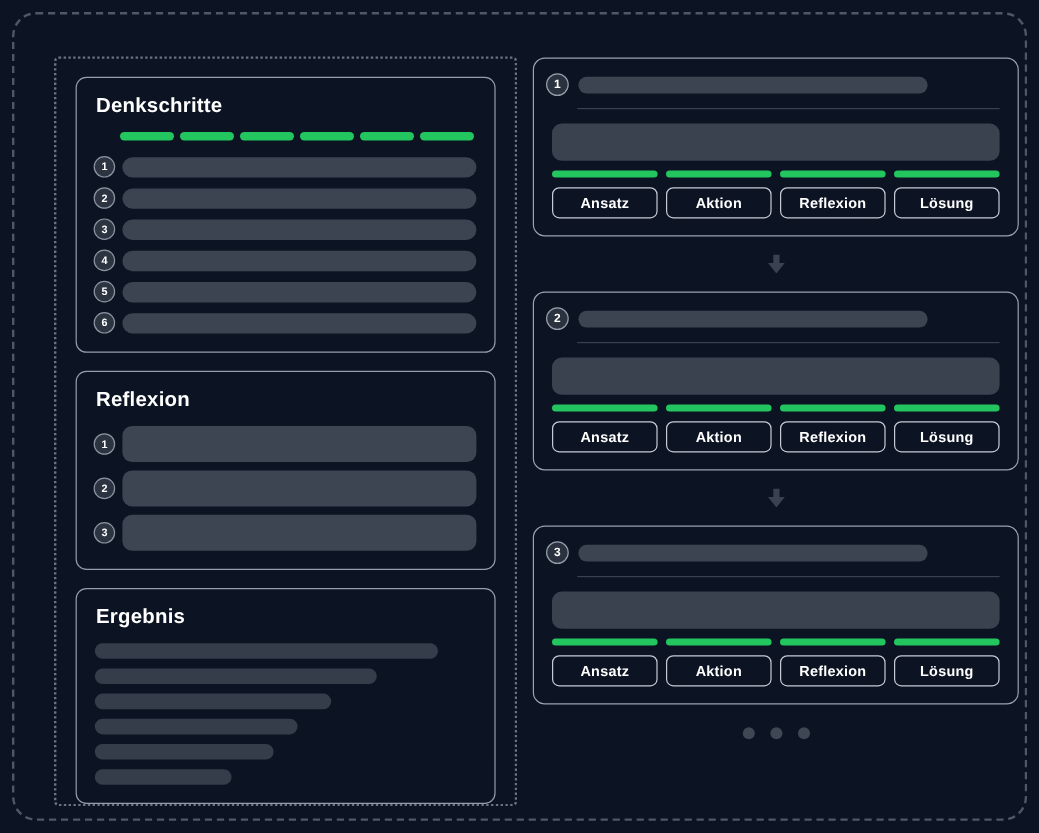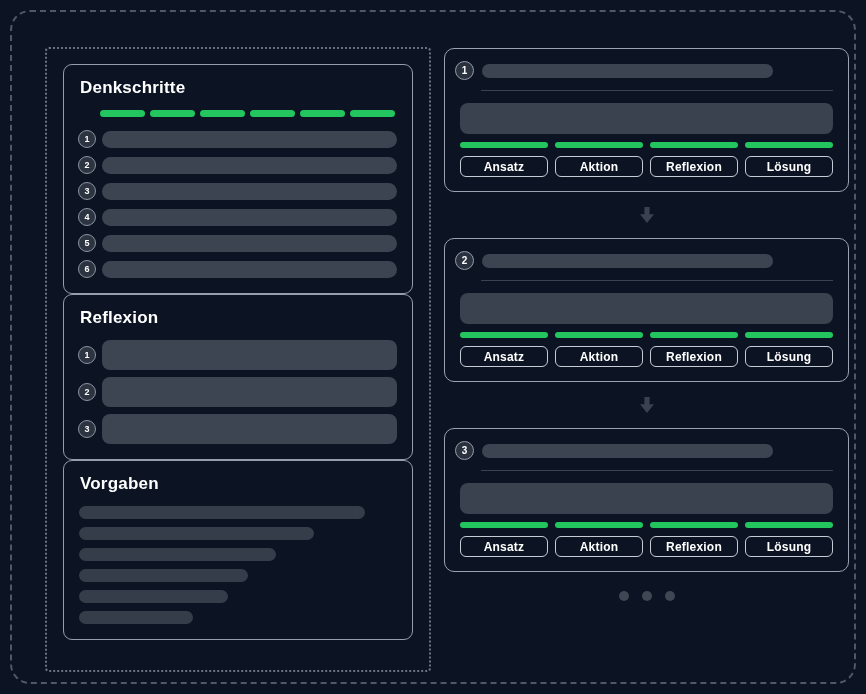--- a/index.html
+++ b/index.html
@@ -8,21 +8,21 @@
     font-family:"Liberation Sans",sans-serif;color:#fff;
   }
   .frame{
     position:absolute;left:10px;top:10px;right:10px;bottom:10px;
     border:2px dashed #4e5868;border-radius:20px;
   }
   
   .left-col{
     position:absolute;left:33px;top:35px;width:386px;height:625px;
     border:2px dotted #6a7382;border-radius:4px;box-sizing:border-box;
-    padding:15px 16px;display:flex;flex-direction:column;
+    padding:15px 16px;display:flex;flex-direction:column;gap:15px;
   }
   .panel{
     border:1.5px solid #959eab;border-radius:9px;box-sizing:border-box;
     padding:13px 15px 15px 14px;background:transparent;
   }
   .panel h2{margin:0 0 12px 2px;font-size:17px;font-weight:bold;letter-spacing:.2px;color:#fff;}
   .dash-row{display:flex;gap:5px;margin:2px 2px 13px 22px;}
   .dash-row span{flex:1;height:7px;border-radius:3.5px;background:#22c55e;}
   .row{display:flex;align-items:center;gap:6px;}
   .rows{display:flex;flex-direction:column;gap:8px;}
@@ -56,21 +56,21 @@
   .title-bar{height:14px;width:77%;border-radius:7px;background:#3c4452;}
   .divider{height:1px;background:#3a4250;margin:10px 0 12px 26px;}
   .text-box{height:31px;border-radius:8px;background:#3a424f;margin:0 0 8px 5px;}
   .green-row{display:flex;gap:7px;margin:0 0 8px 5px;}
   .green-row span{flex:1;height:6px;border-radius:3px;background:#22c55e;}
   .btn-row{display:flex;gap:7px;margin-left:5px;}
   .btn{
     flex:1;height:21px;border:1.5px solid #c6ccd6;border-radius:6px;
     background:transparent;box-sizing:border-box;display:flex;align-items:center;justify-content:center;
     font-family:"Liberation Sans",sans-serif;font-size:12px;font-weight:bold;color:#fff;
-    letter-spacing:.2px;padding:0;cursor:pointer;
+    letter-spacing:.2px;padding:12px;cursor:pointer;
   }
   .arrow-gap{height:46px;display:flex;align-items:center;justify-content:center;}
   .dots{display:flex;gap:13px;justify-content:center;margin-top:19px;}
   .dot{width:10px;height:10px;border-radius:50%;background:#3f4754;border:none;padding:0;cursor:pointer;}
 </style>
 </head>
 <body>
 
 <div class="stage">
   <div class="frame">
@@ -127,21 +127,21 @@
             <span class="input-box"></span>
           </div>
           <div class="row">
             <span class="badge">3</span>
             <span class="input-box"></span>
           </div>
         </div>
       </section>
 
       <section class="panel">
-        <h2>Vorgaben</h2>
+        <h2>Ergebnis</h2>
         <div class="eg-rows">
           <span class="eg-bar" style="width:90%"></span>
           <span class="eg-bar" style="width:74%"></span>
           <span class="eg-bar" style="width:62%"></span>
           <span class="eg-bar" style="width:53%"></span>
           <span class="eg-bar" style="width:47%"></span>
           <span class="eg-bar" style="width:36%"></span>
         </div>
       </section>
 

